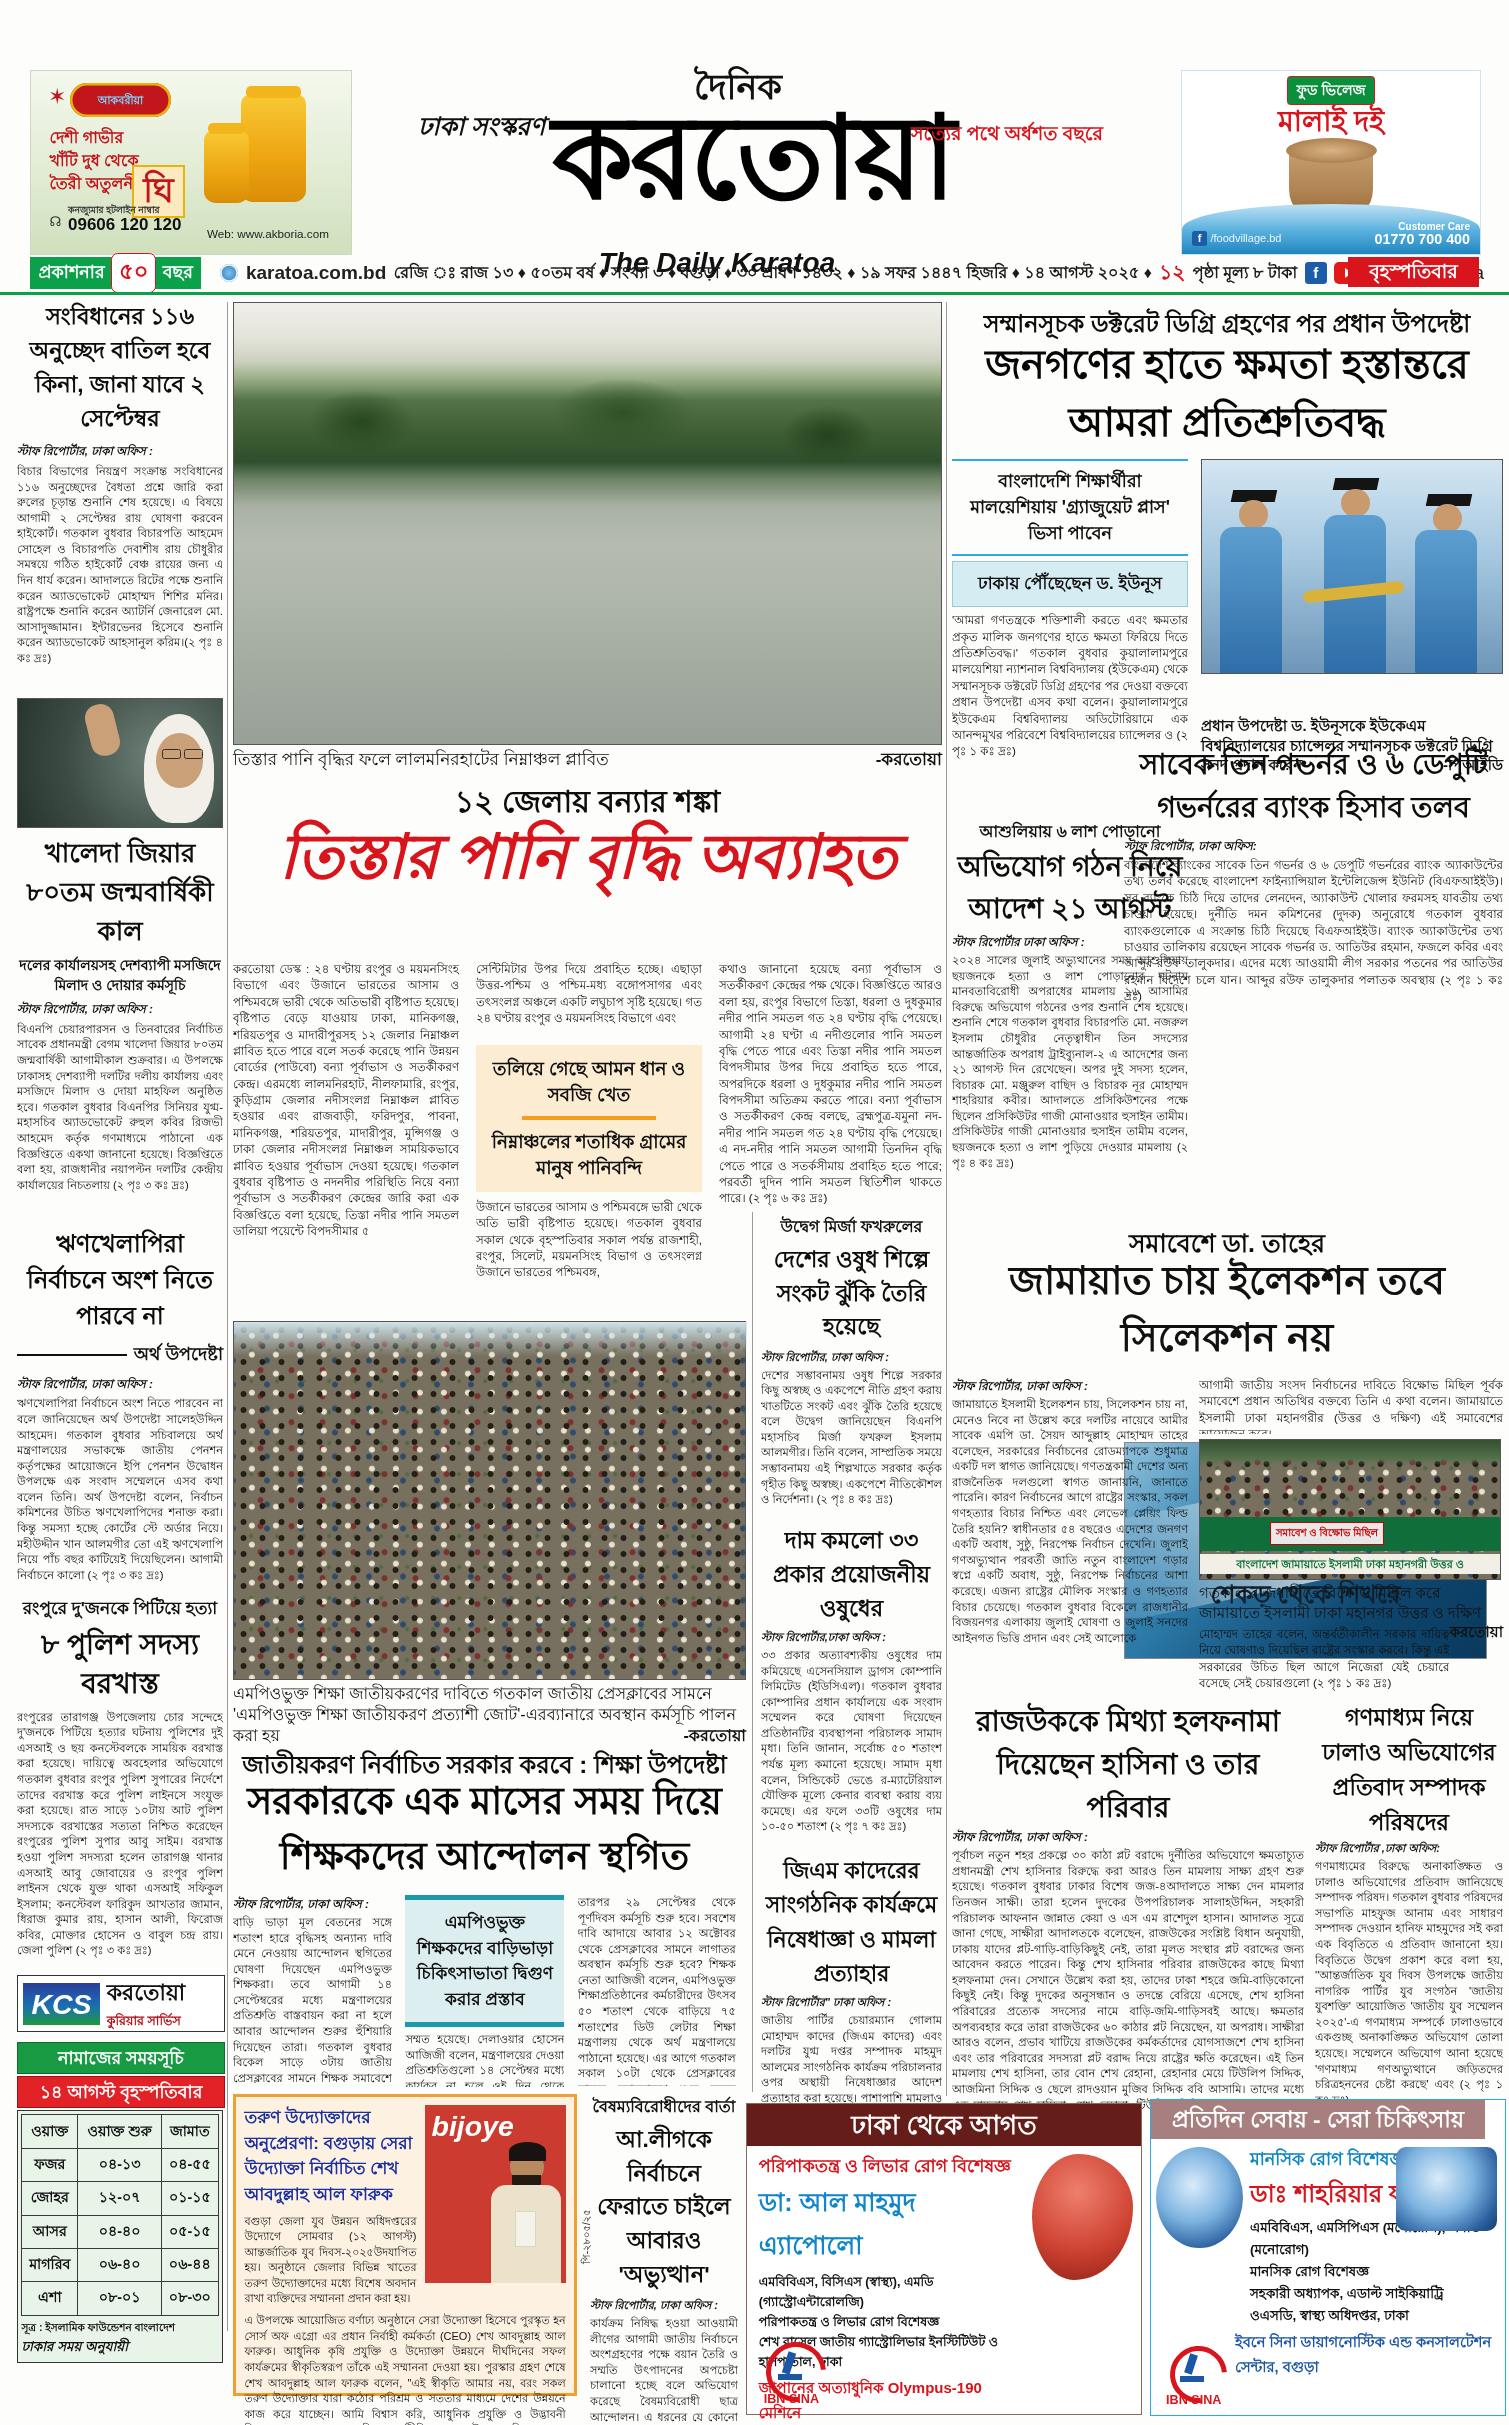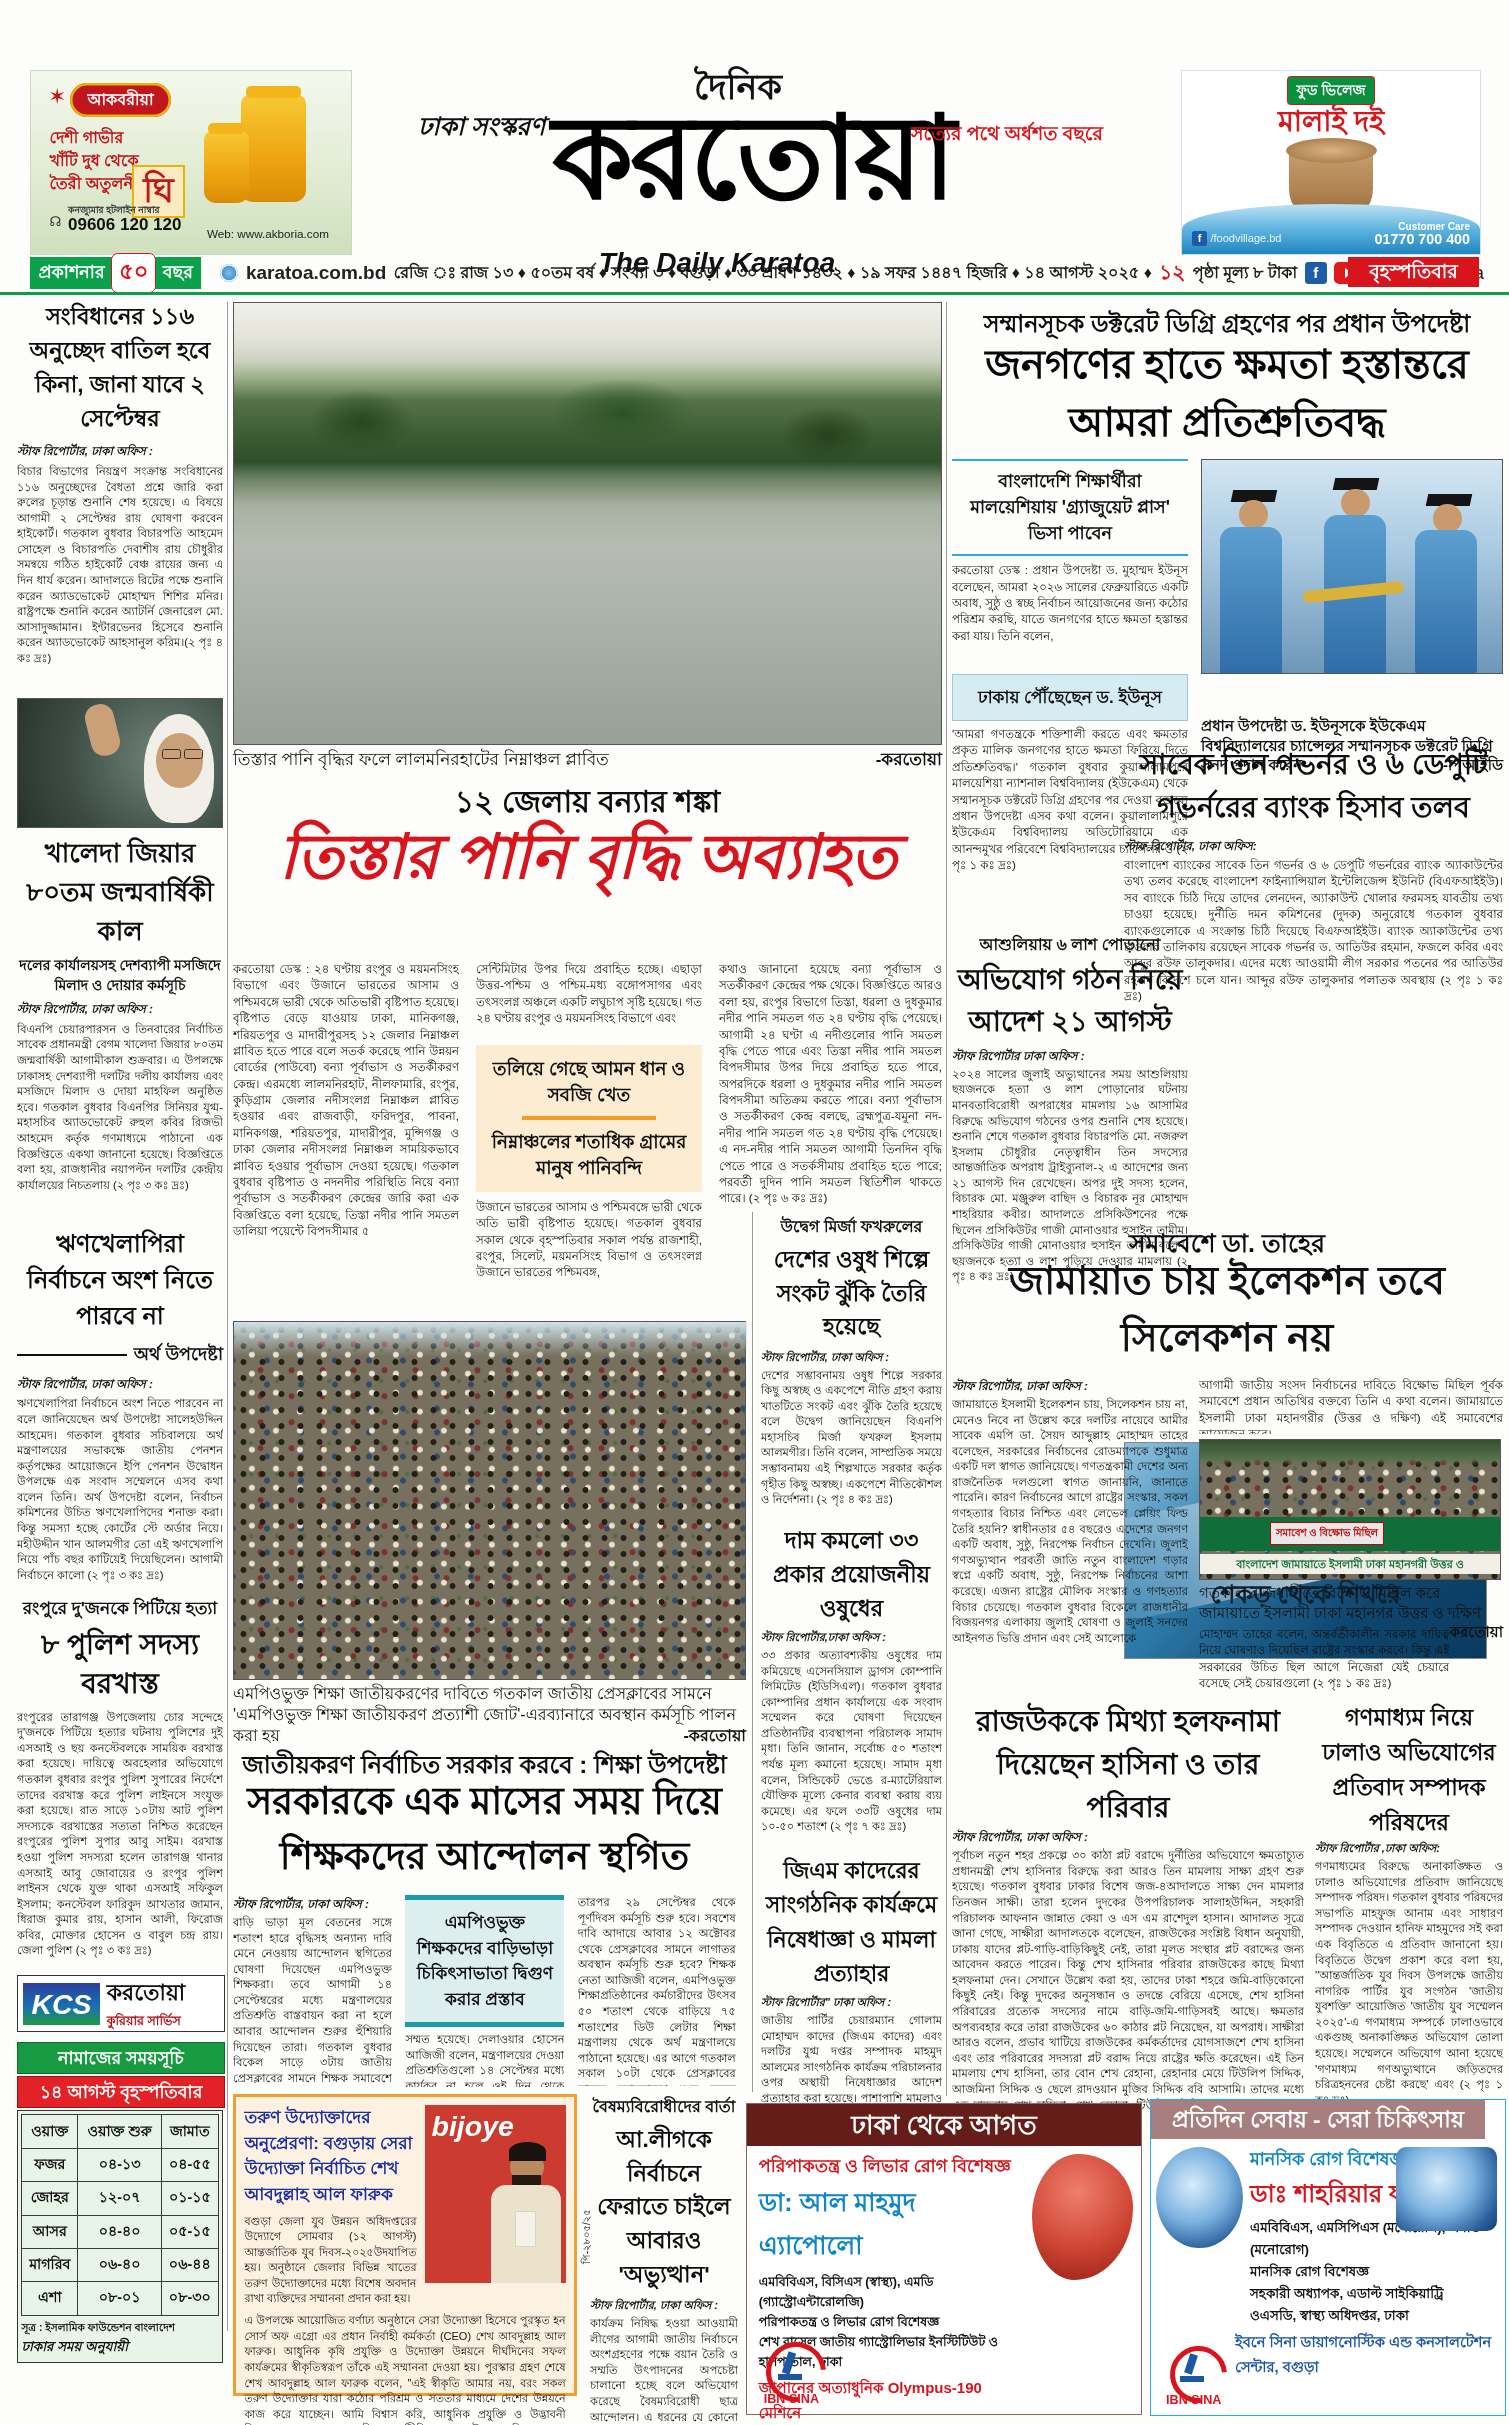--- a/index.html
+++ b/index.html
@@ -38,21 +38,21 @@
   .fig-head{position:absolute;width:28.5px;height:28.5px;border-radius:50%;background:#c99a6e;}
   .fig-cap{position:absolute;width:44px;height:11.7px;background:#141414;transform:skewX(-12deg);}
   .fig-gown{position:absolute;width:62px;border-radius:13.4px 13.4px 3.4px 3.4px;background:linear-gradient(180deg,#5d9fd0,#2e6da8);}
   table.prayer{border-collapse:collapse;width:100%;background:#e9f4e9;}
   table.prayer td{border:1.3px solid #3a3a3a;font-size:14.3px;text-align:center;padding:4.2px 1.7px;font-weight:bold;}
 </style>
 </head>
 <body>
 
 <div class="abs" style="left:30px;top:70px;width:320px;height:183px;background:linear-gradient(180deg,#f4f8ee 0%,#e2ecd4 55%,#cfe0bd 100%);border:0.8px solid #cdd6c2;">
-  <div class="abs" style="left:39px;top:11.7px;width:101px;height:34px;background:#c1161c;border-radius:17px;color:#ffffff;font-weight:800;font-size:16px;line-height:34px;text-align:center;box-shadow:0 0 0 2.5px #e8b40a inset;">আকবরীয়া</div>
+  <div class="abs" style="left:39px;top:11.7px;width:101px;height:34px;background:#c1161c;border-radius:17px;color:#7dd3fc;font-weight:800;font-size:11px;line-height:34px;text-align:center;box-shadow:0 0 0 2.5px #e8b40a inset;">আকবরীয়া</div>
   <div class="abs" style="left:17px;top:13.4px;color:#c1161c;font-size:22px;">✶</div>
   <div class="abs" style="left:18.4px;top:55px;color:#c1161c;font-weight:800;font-size:16px;line-height:1.45;">
     <div>দেশী গাভীর</div>
     <div>খাঁটি দুধ থেকে</div>
     <div>তৈরী অতুলনীয়</div>
   </div>
   <div class="abs" style="left:101px;top:94px;width:49px;height:49px;background:#fbe9c0;border:2.5px solid #e8b40a;color:#c1161c;font-size:34px;font-weight:900;text-align:center;line-height:47px;">ঘি</div>
   <div class="goldjar" style="left:210px;top:23.5px;width:65px;height:107px;"></div>
   <div class="goldjar" style="left:173px;top:60px;width:45px;height:72px;"></div>
   <div class="abs" style="left:18.4px;top:143px;font-size:13.4px;color:#333;">☊</div>
@@ -271,21 +271,20 @@
   <div class="ctr hl-black" style="font-size:22.6px;line-height:1.5;margin-top:1.7px;">আ.লীগকে নির্বাচনে ফেরাতে চাইলে আবারও 'অভ্যুত্থান'</div>
   <div class="byline" style="margin-top:5px;font-size:11px;">স্টাফ রিপোর্টার, ঢাকা অফিস :</div>
   <div class="jst body-sm clip" style="height:176px;">কার্যক্রম নিষিদ্ধ হওয়া আওয়ামী লীগের আগামী জাতীয় নির্বাচনে অংশগ্রহণের পক্ষে বয়ান তৈরি ও সম্মতি উৎপাদনের অপচেষ্টা চালানো হচ্ছে বলে অভিযোগ করেছে বৈষম্যবিরোধী ছাত্র আন্দোলন। এ ধরনের যে কোনো চেষ্টা প্রতিহত করতে প্রয়োজনে ছাত্র-জনতাকে সঙ্গে নিয়ে (২ পৃঃ ১ কঃ দ্রঃ)</div>
 </div>
 
 <div class="abs ctr hl-black" style="left:952px;top:305px;width:550px;font-size:24px;">সম্মানসূচক ডক্টরেট ডিগ্রি গ্রহণের পর প্রধান উপদেষ্টা</div>
 <div class="abs ctr" style="left:952px;top:335px;width:550px;font-size:40px;font-weight:700;line-height:1.45;color:#060606;">জনগণের হাতে ক্ষমতা হস্তান্তরে আমরা প্রতিশ্রুতিবদ্ধ</div>
 
 <div class="abs" style="left:952px;top:459px;width:236px;">
   <div style="border-top:2.5px solid #2aabe2;border-bottom:2.5px solid #2aabe2;padding:6.7px 1.7px;text-align:center;font-size:17.6px;font-weight:800;line-height:1.5;">বাংলাদেশি শিক্ষার্থীরা মালয়েশিয়ায় 'গ্র্যাজুয়েট প্লাস' ভিসা পাবেন</div>
-  <div class="jst body-md clip" style="height:107px;margin-top:6.7px;">করতোয়া ডেস্ক : প্রধান উপদেষ্টা ড. মুহাম্মদ ইউনূস বলেছেন, আমরা ২০২৬ সালের ফেব্রুয়ারিতে একটি অবাধ, সুষ্ঠু ও স্বচ্ছ নির্বাচন আয়োজনের জন্য কঠোর পরিশ্রম করছি, যাতে জনগণের হাতে ক্ষমতা হস্তান্তর করা যায়। তিনি বলেন,</div>
   <div style="background:#d6ecf3;border:0.8px solid #9cc9d8;text-align:center;font-size:17px;font-weight:800;padding:8.4px 3.4px;margin:5px 0;">ঢাকায় পৌঁছেছেন ড. ইউনূস</div>
   <div class="jst body-md clip" style="height:198px;">'আমরা গণতন্ত্রকে শক্তিশালী করতে এবং ক্ষমতার প্রকৃত মালিক জনগণের হাতে ক্ষমতা ফিরিয়ে দিতে প্রতিশ্রুতিবদ্ধ।' গতকাল বুধবার কুয়ালালামপুরে মালয়েশিয়া ন্যাশনাল বিশ্ববিদ্যালয় (ইউকেএম) থেকে সম্মানসূচক ডক্টরেট ডিগ্রি গ্রহণের পর দেওয়া বক্তব্যে প্রধান উপদেষ্টা এসব কথা বলেন। কুয়ালালামপুরে ইউকেএম বিশ্ববিদ্যালয় অডিটোরিয়ামে এক আনন্দমুখর পরিবেশে বিশ্ববিদ্যালয়ের চ্যান্সেলর ও (২ পৃঃ ১ কঃ দ্রঃ)</div>
   <div class="ctr" style="font-size:16px;font-weight:800;margin-top:8.4px;">আশুলিয়ায় ৬ লাশ পোড়ানো</div>
   <div class="ctr hl-black" style="font-size:28px;line-height:1.5;">অভিযোগ গঠন নিয়ে আদেশ ২১ আগস্ট</div>
   <div class="byline" style="margin-top:3.4px;">স্টাফ রিপোর্টার ঢাকা অফিস :</div>
   <div class="jst body-sm clip" style="height:241px;">২০২৪ সালের জুলাই অভ্যুত্থানের সময় আশুলিয়ায় ছয়জনকে হত্যা ও লাশ পোড়ানোর ঘটনায় মানবতাবিরোধী অপরাধের মামলায় ১৬ আসামির বিরুদ্ধে অভিযোগ গঠনের ওপর শুনানি শেষ হয়েছে। শুনানি শেষে গতকাল বুধবার বিচারপতি মো. নজরুল ইসলাম চৌধুরীর নেতৃত্বাধীন তিন সদস্যের আন্তর্জাতিক অপরাধ ট্রাইব্যুনাল-২ এ আদেশের জন্য ২১ আগস্ট দিন রেখেছেন। অপর দুই সদস্য হলেন, বিচারক মো. মঞ্জুরুল বাছিদ ও বিচারক নূর মোহাম্মদ শাহরিয়ার কবীর। আদালতে প্রসিকিউশনের পক্ষে ছিলেন প্রসিকিউটর গাজী মোনাওয়ার হুসাইন তামীম। প্রসিকিউটর গাজী মোনাওয়ার হুসাইন তামীম বলেন, ছয়জনকে হত্যা ও লাশ পুড়িয়ে দেওয়ার মামলায় (২ পৃঃ ৪ কঃ দ্রঃ)</div>
 </div>
 
 <div class="abs photo" style="left:1201px;top:459px;width:302px;height:215px;background:linear-gradient(180deg,#d3e6f2 0%,#a6c8e0 45%,#6e96b8 100%);overflow:hidden;">
   <div class="fig-cap" style="left:30px;top:30px;"></div>

